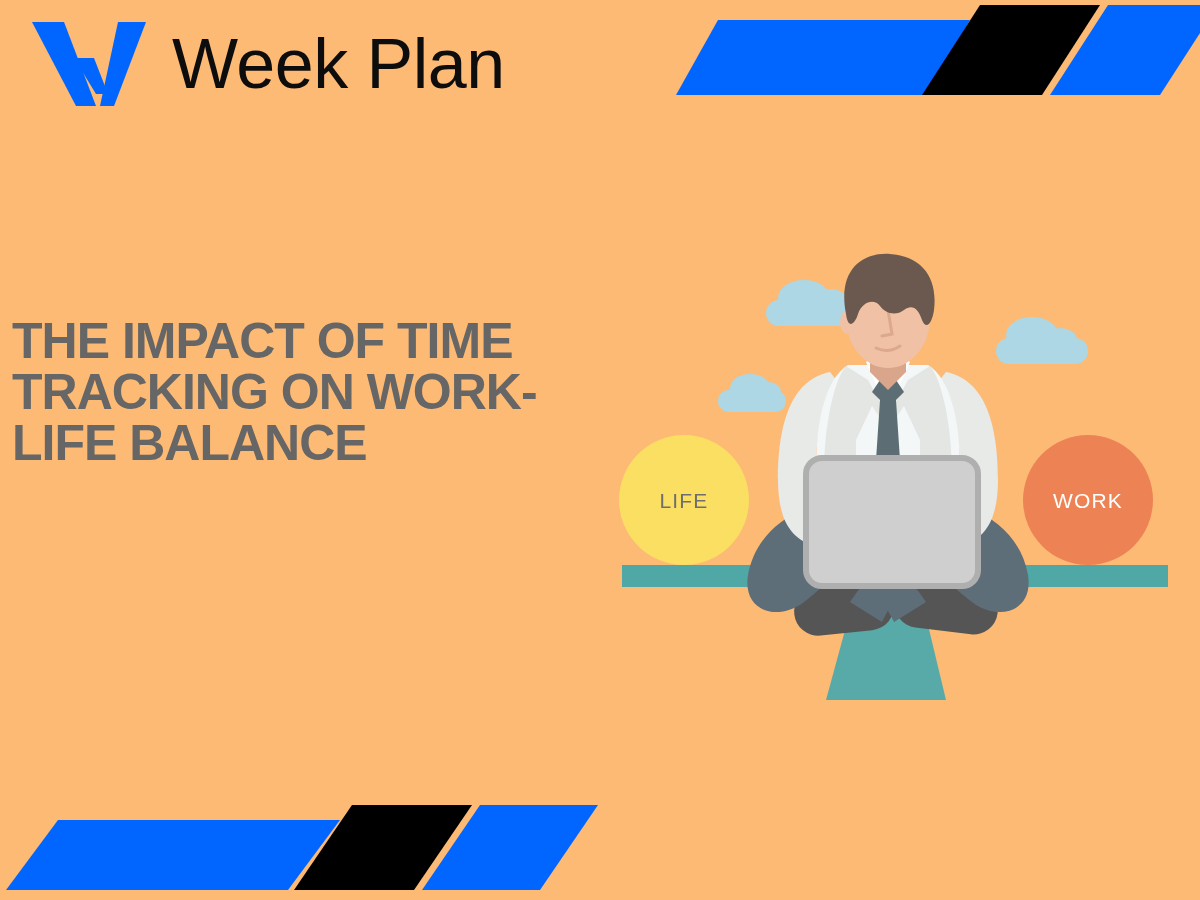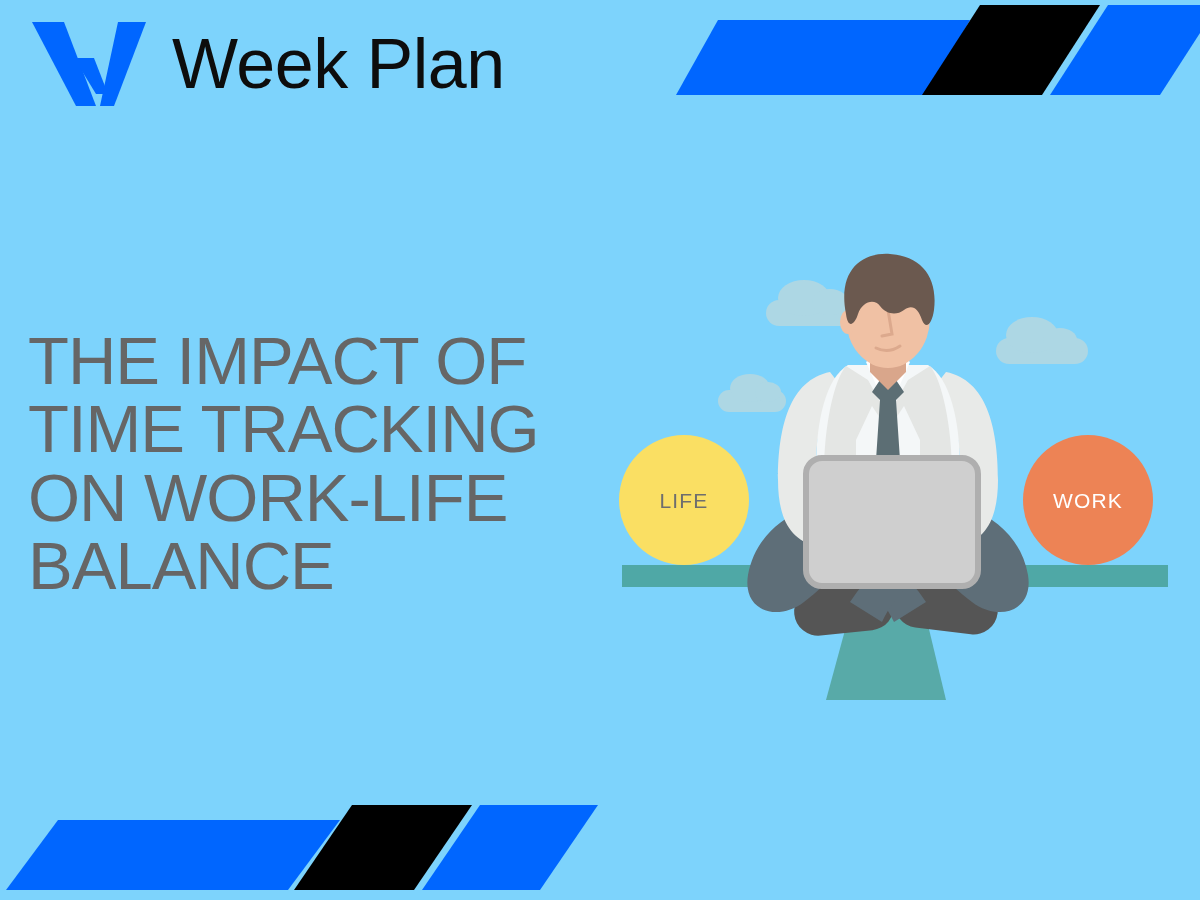--- a/index.html
+++ b/index.html
@@ -46,26 +46,26 @@
   
   .band-group {
     position: absolute;
   }
   .band-group.top-right { left: 660px; top: 0px; }
   .band-group.bottom-left { left: 0px; top: 790px; }
 
   
   .headline {
     position: absolute;
-    left: 28px;
+    left: 12px;
     top: 282px;
     width: 600px;
     font-family: "Liberation Sans", sans-serif;
-    font-size: 67px;
-    font-weight: normal;
+    font-size: 50px;
+    font-weight: bold;
     line-height: 1.02;
     letter-spacing: -1px;
     color: #666666;
     text-transform: uppercase;
   }
 
   
   .illustration {
     position: absolute;
     left: 608px;
@@ -76,21 +76,21 @@
   .illustration svg { display: block; width: 100%; height: 100%; }
   .circle-label {
     font-family: "Liberation Sans", sans-serif;
     font-size: 21px;
     letter-spacing: 1.2px;
   }
 </style>
 </head>
 <body>
 
-<div class="canvas" style="background: #7dd3fc;">
+<div class="canvas" style="background: #fdba74;">
 
   <div class="brand">
     <span class="brand-logo">
       <svg viewBox="0 0 120 92" xmlns="http://www.w3.org/2000/svg" aria-hidden="true">
 
         <polygon points="2,4 34,4 66,88 46,88" fill="#0066FF"></polygon>
 
         <polygon points="44,40 64,40 78,76 66,76" fill="#0066FF"></polygon>
 
         <polygon points="88,4 116,4 84,88 70,88" fill="#0066FF"></polygon>

